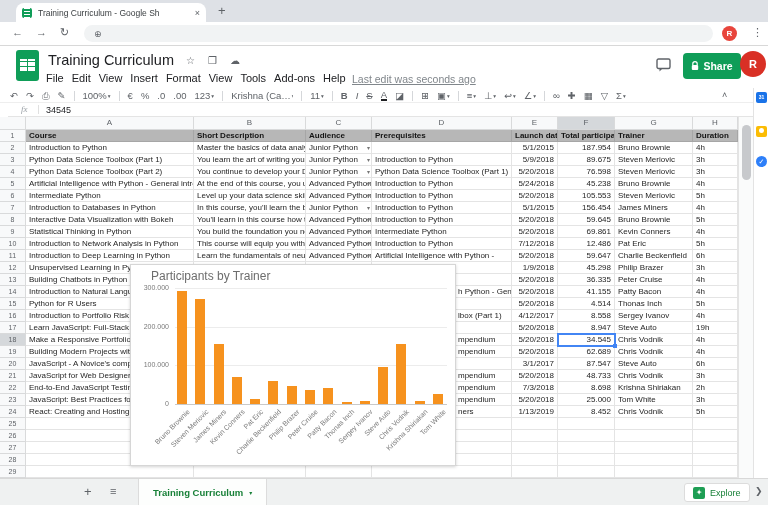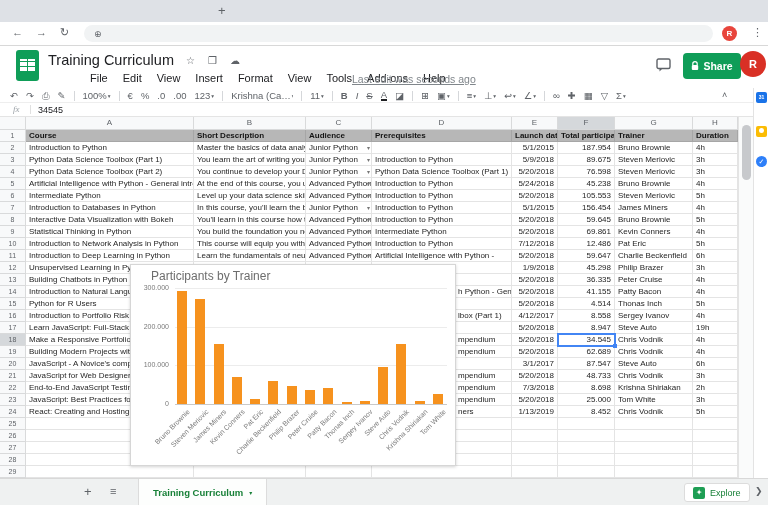--- a/index.html
+++ b/index.html
@@ -24,42 +24,42 @@
        color:#fff;font-size:8px;font-weight:bold;text-align:center;line-height:15px;}
   .kebab{position:absolute;left:752px;top:4px;font-size:11px;color:#5f6368;}
   
   #docsheader{position:absolute;left:0;top:46px;width:768px;height:42px;background:#fff;}
   .slogo{position:absolute;left:16px;top:4px;width:23px;height:31px;background:#0f9d58;border-radius:3px;}
   .slogo .ginner{position:absolute;left:4px;top:9px;width:15px;height:13px;background:#fff;
        background-image:linear-gradient(#0f9d58 1px,transparent 1px),linear-gradient(90deg,#0f9d58 1px,transparent 1px);
        background-size:8px 5px;background-position:-1px 2px;}
   .doctitle{position:absolute;left:48px;top:6px;font-size:14.5px;color:#202124;}
   .titleic{position:absolute;top:9px;font-size:10px;color:#5f6368;}
-  #menus{position:absolute;left:46px;top:26px;display:flex;gap:15px;margin-left:44px;}
+  #menus{position:absolute;left:46px;top:26px;display:flex;gap:8px;}
   .menu-item{font-size:11px;color:#202124;}
   .lastedit{position:absolute;left:352px;top:27px;font-size:10.5px;color:#80868b;text-decoration:underline;}
   .commenticon{position:absolute;left:656px;top:12px;}
   .sharebtn{position:absolute;left:683px;top:7px;width:58px;height:26px;background:#0f9d58;border-radius:4px;
        display:flex;align-items:center;justify-content:center;gap:4px;color:#fff;font-size:10.5px;font-weight:bold;}
   .docavatar{position:absolute;left:740px;top:5px;width:26px;height:26px;border-radius:50%;background:#d93025;
        color:#fff;font-size:11px;font-weight:bold;text-align:center;line-height:26px;}
   
   #toolbar{position:absolute;left:0;top:88px;width:753px;height:15px;background:#fff;border-bottom:1px solid #eee;box-sizing:border-box;}
   #toolbar-items{position:absolute;left:10px;top:0;height:15px;display:flex;align-items:center;gap:8px;}
   .tb{font-size:9.5px;color:#5f6368;white-space:nowrap;display:flex;align-items:center;gap:1px;}
   .tb .dd{font-size:5.5px;color:#5f6368;}
   .tb.b{font-weight:bold;}
   .tb.i{font-style:italic;}
   .tb.strike{text-decoration:line-through;}
   .tb.tcolor{border-bottom:2px solid #202124;line-height:9px;}
   .tb.font{width:62px;overflow:hidden;justify-content:space-between;}
   .sep{width:1px;height:10px;background:#d5d7da;}
   .collapse{position:absolute;left:722px;top:2px;font-size:9px;color:#5f6368;}
   
-  #fxbar{position:absolute;left:0;top:103px;width:753px;height:14px;background:#fff;border-bottom:1px solid #e4e4e4;box-sizing:border-box;}
+  #fxbar{position:absolute;left:8px;top:103px;width:753px;height:14px;background:#fff;border-bottom:1px solid #e4e4e4;box-sizing:border-box;}
   .fxsym{position:absolute;left:13px;top:1px;font-size:9px;font-style:italic;color:#9aa0a6;font-family:"Liberation Serif",serif;}
   .fxdiv{position:absolute;left:30px;top:2px;width:1px;height:9px;background:#e0e0e0;}
   .fxval{position:absolute;left:38px;top:2px;font-size:9px;color:#202124;}
   
   #grid{position:absolute;left:0;top:117px;width:738px;height:361px;background:#fff;overflow:hidden;}
   .gridrow{height:12px;white-space:nowrap;}
   .gridrow.colhead{height:13px;}
   .gcell{display:inline-block;vertical-align:top;height:100%;box-sizing:border-box;
        border-right:1px solid #e4e4e4;border-bottom:1px solid #e4e4e4;
        font-size:8px;line-height:11px;padding:0 3px;overflow:hidden;white-space:nowrap;color:#1f1f1f;position:relative;}
@@ -103,20 +103,25 @@
   .explore{position:absolute;left:684px;top:4px;height:19px;background:#fff;border:1px solid #dcdcdc;border-radius:3px;
        display:flex;align-items:center;gap:5px;padding:0 8px;box-sizing:border-box;}
   .expic{width:12px;height:12px;border-radius:2px;background:#1e9e54;color:#fff;font-size:8px;text-align:center;line-height:12px;}
   .exptext{font-size:9px;color:#188038;}
   .scrollright{position:absolute;left:755px;top:7px;font-size:9px;color:#5f6368;}
 </style>
 </head>
 <body>
 
 <div id="tabstrip">
+  <div class="tab">
+    <span class="favicon"></span>
+    <span class="tabtitle">Training Curriculum - Google Sh</span>
+    <span class="tabclose">×</span>
+  </div>
   <span class="newtab">+</span>
 </div>
 
 <div id="urlbar">
   <span class="navic" style="left:12px">←</span>
   <span class="navic" style="left:36px">→</span>
   <span class="navic" style="left:60px">↻</span>
   <div class="urlpill">
     <span class="globe">⊕</span>
   </div>

